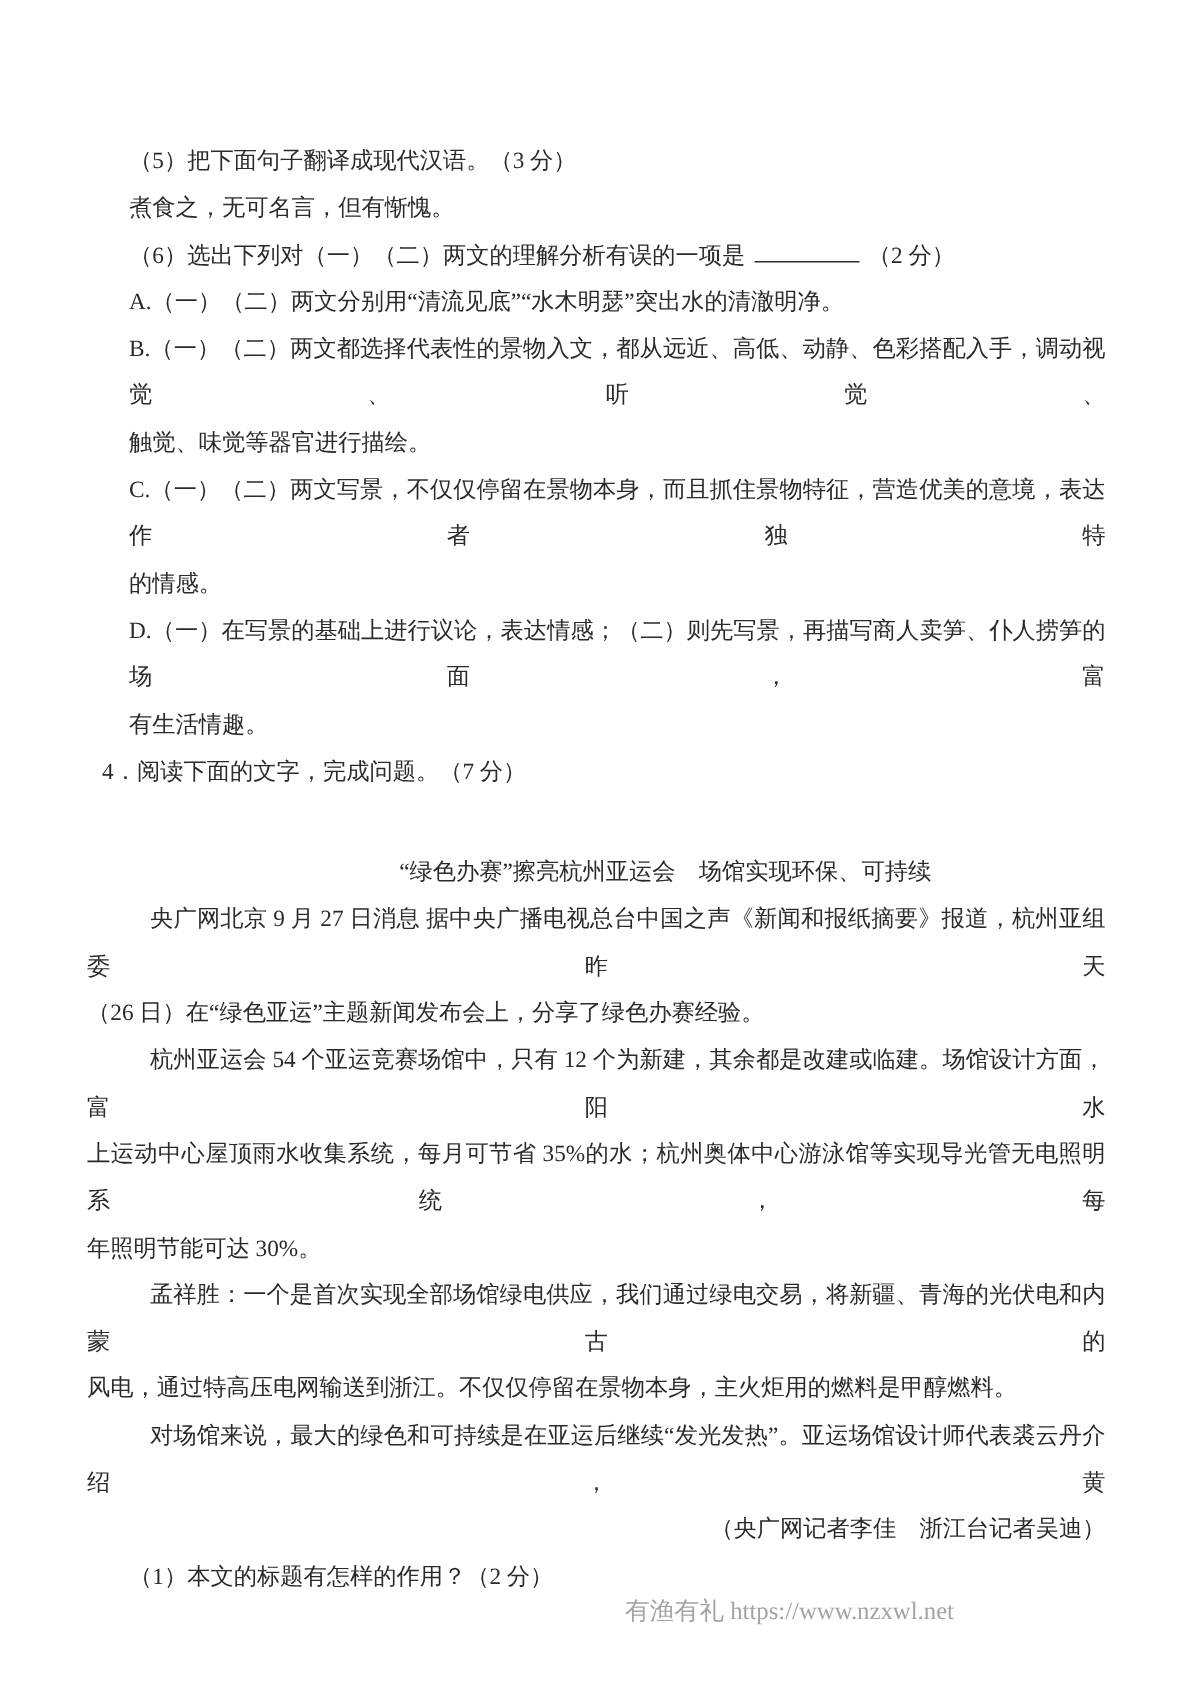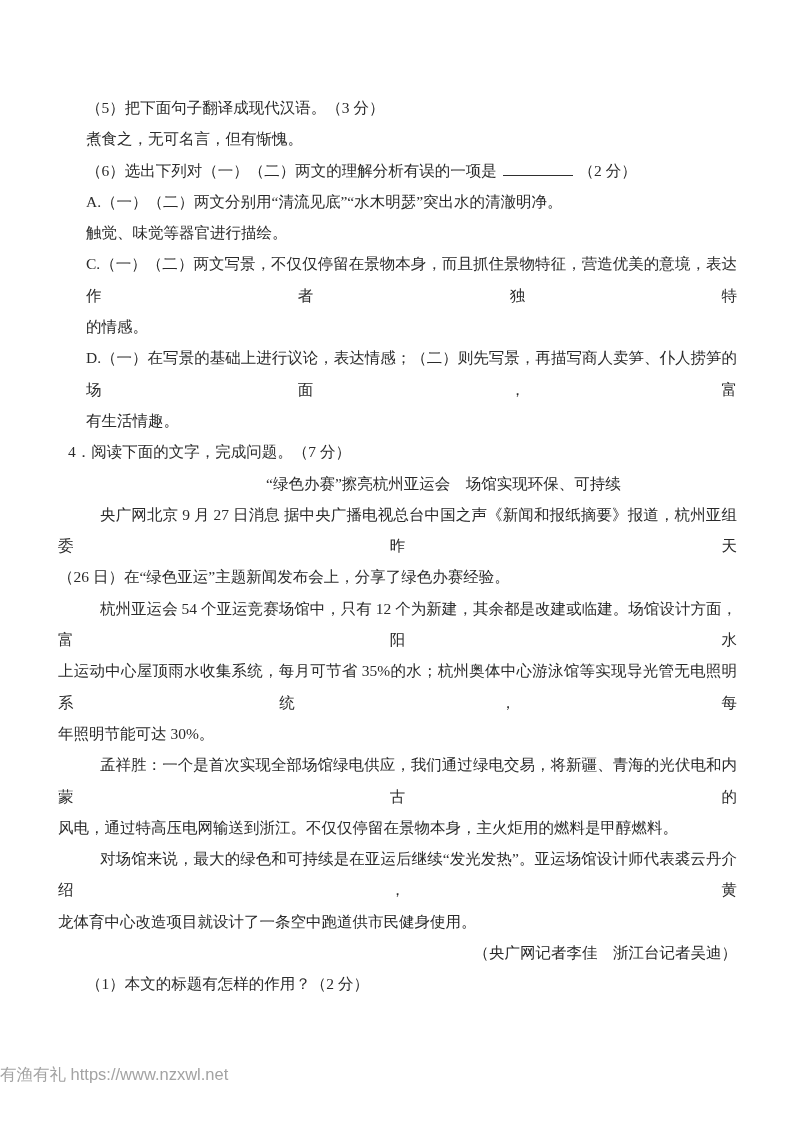--- a/index.html
+++ b/index.html
@@ -35,63 +35,63 @@
   
   .full {
     white-space: normal;
     text-align: justify;
     text-align-last: justify;
   }
   .sub      { padding-left: 28px; }
   .section  { padding-left: 10px; }
   .para-first { text-indent: 42px; }
   .center   { text-align: center; white-space: normal; }
-  .offset-right { padding-left: 92px; }
+  .offset-right { padding-left: 92px; margin-top: 36px; }
   .right    { text-align: right; white-space: normal; }
   .blank {
     display: inline-block;
     width: 70px;
     height: 0.9em;
     border-bottom: 1.4px solid #2f2f2f;
     vertical-align: baseline;
     margin: 0 2px;
   }
   .footer {
     position: absolute;
     top: 1062px;
     left: 0;
     width: 636px;
-    text-align: left;
-    font-family: Liberation Sans, sans-serif;
+    text-align: right;
+    font-family: Liberation Serif, serif;
     font-size: 16.5px;
     line-height: 24px;
   }
 </style>
 </head>
 <body>
 
 <div class="page">
   <div class="content" style="color: rgb(42, 42, 42);">
       <div class="line sub"><span>（5）把下面句子翻译成现代汉语。（3 分）</span></div>
       <div class="line sub"><span>煮食之，无可名言，但有惭愧。</span></div>
       <div class="line sub"><span>（6）选出下列对（一）（二）两文的理解分析有误的一项是 </span><span class="blank" style="width: 70px; border-bottom-color: rgb(47, 47, 47);"></span><span> （2 分）</span></div>
       <div class="line sub"><span>A.（一）（二）两文分别用“清流见底”“水木明瑟”突出水的清澈明净。</span></div>
+      <div class="line sub full"><span>B.（一）（二）两文都选择代表性的景物入文，都从远近、高低、动静、色彩搭配入手，调动视觉、听觉、</span></div>
       <div class="line sub"><span>触觉、味觉等器官进行描绘。</span></div>
       <div class="line sub full"><span>C.（一）（二）两文写景，不仅仅停留在景物本身，而且抓住景物特征，营造优美的意境，表达作者独特</span></div>
       <div class="line sub"><span>的情感。</span></div>
       <div class="line sub full"><span>D.（一）在写景的基础上进行议论，表达情感；（二）则先写景，再描写商人卖笋、仆人捞笋的场面，富</span></div>
       <div class="line sub"><span>有生活情趣。</span></div>
       <div class="line section"><span>4．阅读下面的文字，完成问题。（7 分）</span></div>
       <div class="line center offset-right"><span>“绿色办赛”擦亮杭州亚运会　场馆实现环保、可持续</span></div>
       <div class="line para-first full"><span>央广网北京 9 月 27 日消息 据中央广播电视总台中国之声《新闻和报纸摘要》报道，杭州亚组委昨天</span></div>
       <div class="line para"><span>（26 日）在“绿色亚运”主题新闻发布会上，分享了绿色办赛经验。</span></div>
       <div class="line para-first full"><span>杭州亚运会 54 个亚运竞赛场馆中，只有 12 个为新建，其余都是改建或临建。场馆设计方面，富阳水</span></div>
       <div class="line para full"><span>上运动中心屋顶雨水收集系统，每月可节省 35%的水；杭州奥体中心游泳馆等实现导光管无电照明系统，每</span></div>
       <div class="line para"><span>年照明节能可达 30%。</span></div>
       <div class="line para-first full"><span>孟祥胜：一个是首次实现全部场馆绿电供应，我们通过绿电交易，将新疆、青海的光伏电和内蒙古的</span></div>
       <div class="line para"><span>风电，通过特高压电网输送到浙江。不仅仅停留在景物本身，主火炬用的燃料是甲醇燃料。</span></div>
       <div class="line para-first full"><span>对场馆来说，最大的绿色和可持续是在亚运后继续“发光发热”。亚运场馆设计师代表裘云丹介绍，黄</span></div>
-      <div class="line para"><span>龙体育中心改造项目就设计了一条空中跑道供市民健身使用。</span></div>
       <div class="line right"><span>（央广网记者李佳　浙江台记者吴迪）</span></div>
       <div class="line sub"><span>（1）本文的标题有怎样的作用？（2 分）</span></div>
     </div>
   <div class="footer" style="color: rgb(163, 163, 163);">有渔有礼 https://www.nzxwl.net</div>
 </div>
 
 </body></html>

